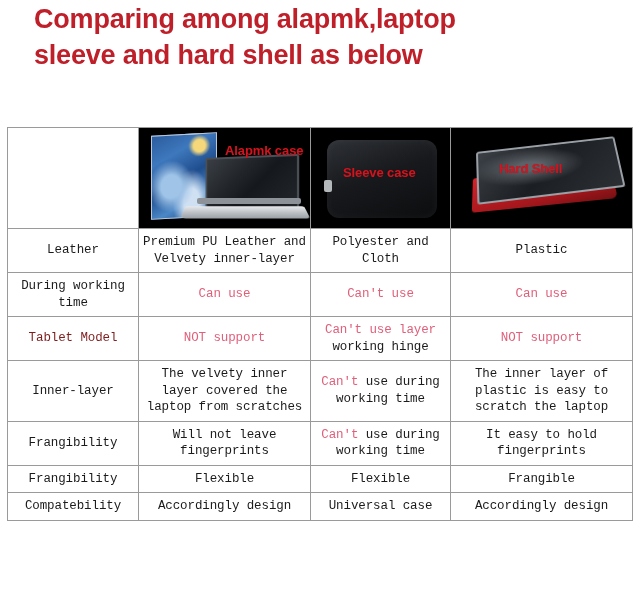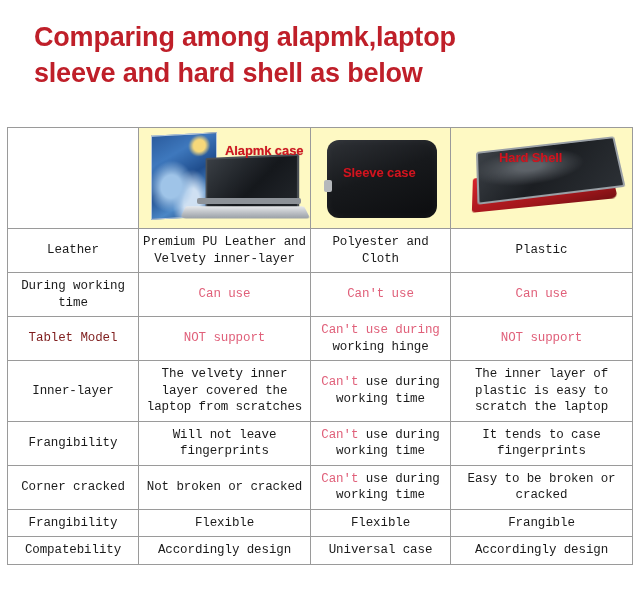--- a/index.html
+++ b/index.html
@@ -10,21 +10,21 @@
   body {
     width: 640px;
     height: 603px;
     overflow: hidden;
     font-family: "Liberation Mono", "DejaVu Sans Mono", monospace;
     -webkit-font-smoothing: antialiased;
   }
 
   
   .title-block {
-    padding: 20px 0 0 34px;
+    padding: 2px 0 0 34px;
     width: 590px;
   }
   .title-text {
     color: #bf1f29;
     font-family: "Liberation Sans", sans-serif;
     font-size: 27px;
     font-weight: 700;
     line-height: 1.33;
     letter-spacing: -0.2px;
     margin: 0;
@@ -70,21 +70,21 @@
   .red  { color: #e0607a; }
   .blk  { color: #1b1b1b; }
 
   
   tr.imgrow td { height: 100px; padding: 0; }
   .imgcell {
     position: relative;
     width: 100%;
     height: 100px;
     overflow: hidden;
-    background: #fef9c3;
+    background: #000000;
   }
   .prod-label {
     position: absolute;
     font-family: "Liberation Sans", sans-serif;
     font-weight: 700;
     color: #d01520;
     white-space: nowrap;
     z-index: 5;
     text-shadow: 0 0 1px rgba(120,0,0,.45);
   }
@@ -213,21 +213,21 @@
             </div>
             <span class="prod-label" style="left:32px; top:36px; font-size:13px;">Sleeve case</span>
           </div>
         </td>
         <td>
           <div class="imgcell">
             <div class="hard-art">
               <div class="hs-red"></div>
               <div class="hs-screen"></div>
             </div>
-            <span class="prod-label" style="left:48px; top:21px; font-size:13px;">Hard Shell</span>
+            <span class="prod-label" style="left:48px; top:32px; font-size:13px;">Hard Shell</span>
           </div>
         </td>
       </tr>
 
       <tr>
         <td class="label">Leather</td>
         <td><span class="red"></span><span class="blk">Premium PU Leather and Velvety inner-layer</span></td>
         <td><span class="red"></span><span class="blk">Polyester and Cloth</span></td>
         <td><span class="red"></span><span class="blk">Plastic</span></td>
       </tr>
@@ -235,45 +235,39 @@
       <tr>
         <td class="label">During working time</td>
         <td><span class="red">Can use</span><span class="blk"></span></td>
         <td><span class="red">Can't use</span><span class="blk"></span></td>
         <td><span class="red">Can use</span><span class="blk"></span></td>
       </tr>
 
       <tr>
         <td class="label red">Tablet Model</td>
         <td><span class="red">NOT support</span><span class="blk"></span></td>
-        <td><span class="red">Can't use during</span> <span class="blk">working hinge</span></td>
+        <td><span class="red">Can't use layer</span> <span class="blk">working hinge</span></td>
         <td><span class="red">NOT support</span><span class="blk"></span></td>
       </tr>
 
       <tr>
         <td class="label">Inner-layer</td>
         <td><span class="red"></span><span class="blk">The velvety inner layer covered the laptop from scratches</span></td>
         <td><span class="red">Can't</span> <span class="blk">use during working time</span></td>
         <td><span class="red"></span><span class="blk">The inner layer of plastic is easy to scratch the laptop</span></td>
       </tr>
 
       <tr>
         <td class="label">Frangibility</td>
         <td><span class="red"></span><span class="blk">Will not leave fingerprints</span></td>
         <td><span class="red">Can't</span> <span class="blk">use during working time</span></td>
-        <td><span class="red"></span><span class="blk">It tends to case fingerprints</span></td>
-      </tr>
-
-
-      <tr>
-        <td class="label">Corner cracked</td>
-        <td><span class="red"></span><span class="blk">Not broken or cracked</span></td>
-        <td><span class="red">Can't</span> <span class="blk">use during working time</span></td>
-        <td><span class="red"></span><span class="blk">Easy to be broken or cracked</span></td>
-      </tr>
+        <td><span class="red"></span><span class="blk">It easy to hold fingerprints</span></td>
+      </tr>
+
+
 
       <tr>
         <td class="label">Frangibility</td>
         <td><span class="red"></span><span class="blk">Flexible</span></td>
         <td><span class="red"></span><span class="blk">Flexible</span></td>
         <td><span class="red"></span><span class="blk">Frangible</span></td>
       </tr>
 
       <tr>
         <td class="label">Compatebility</td>

